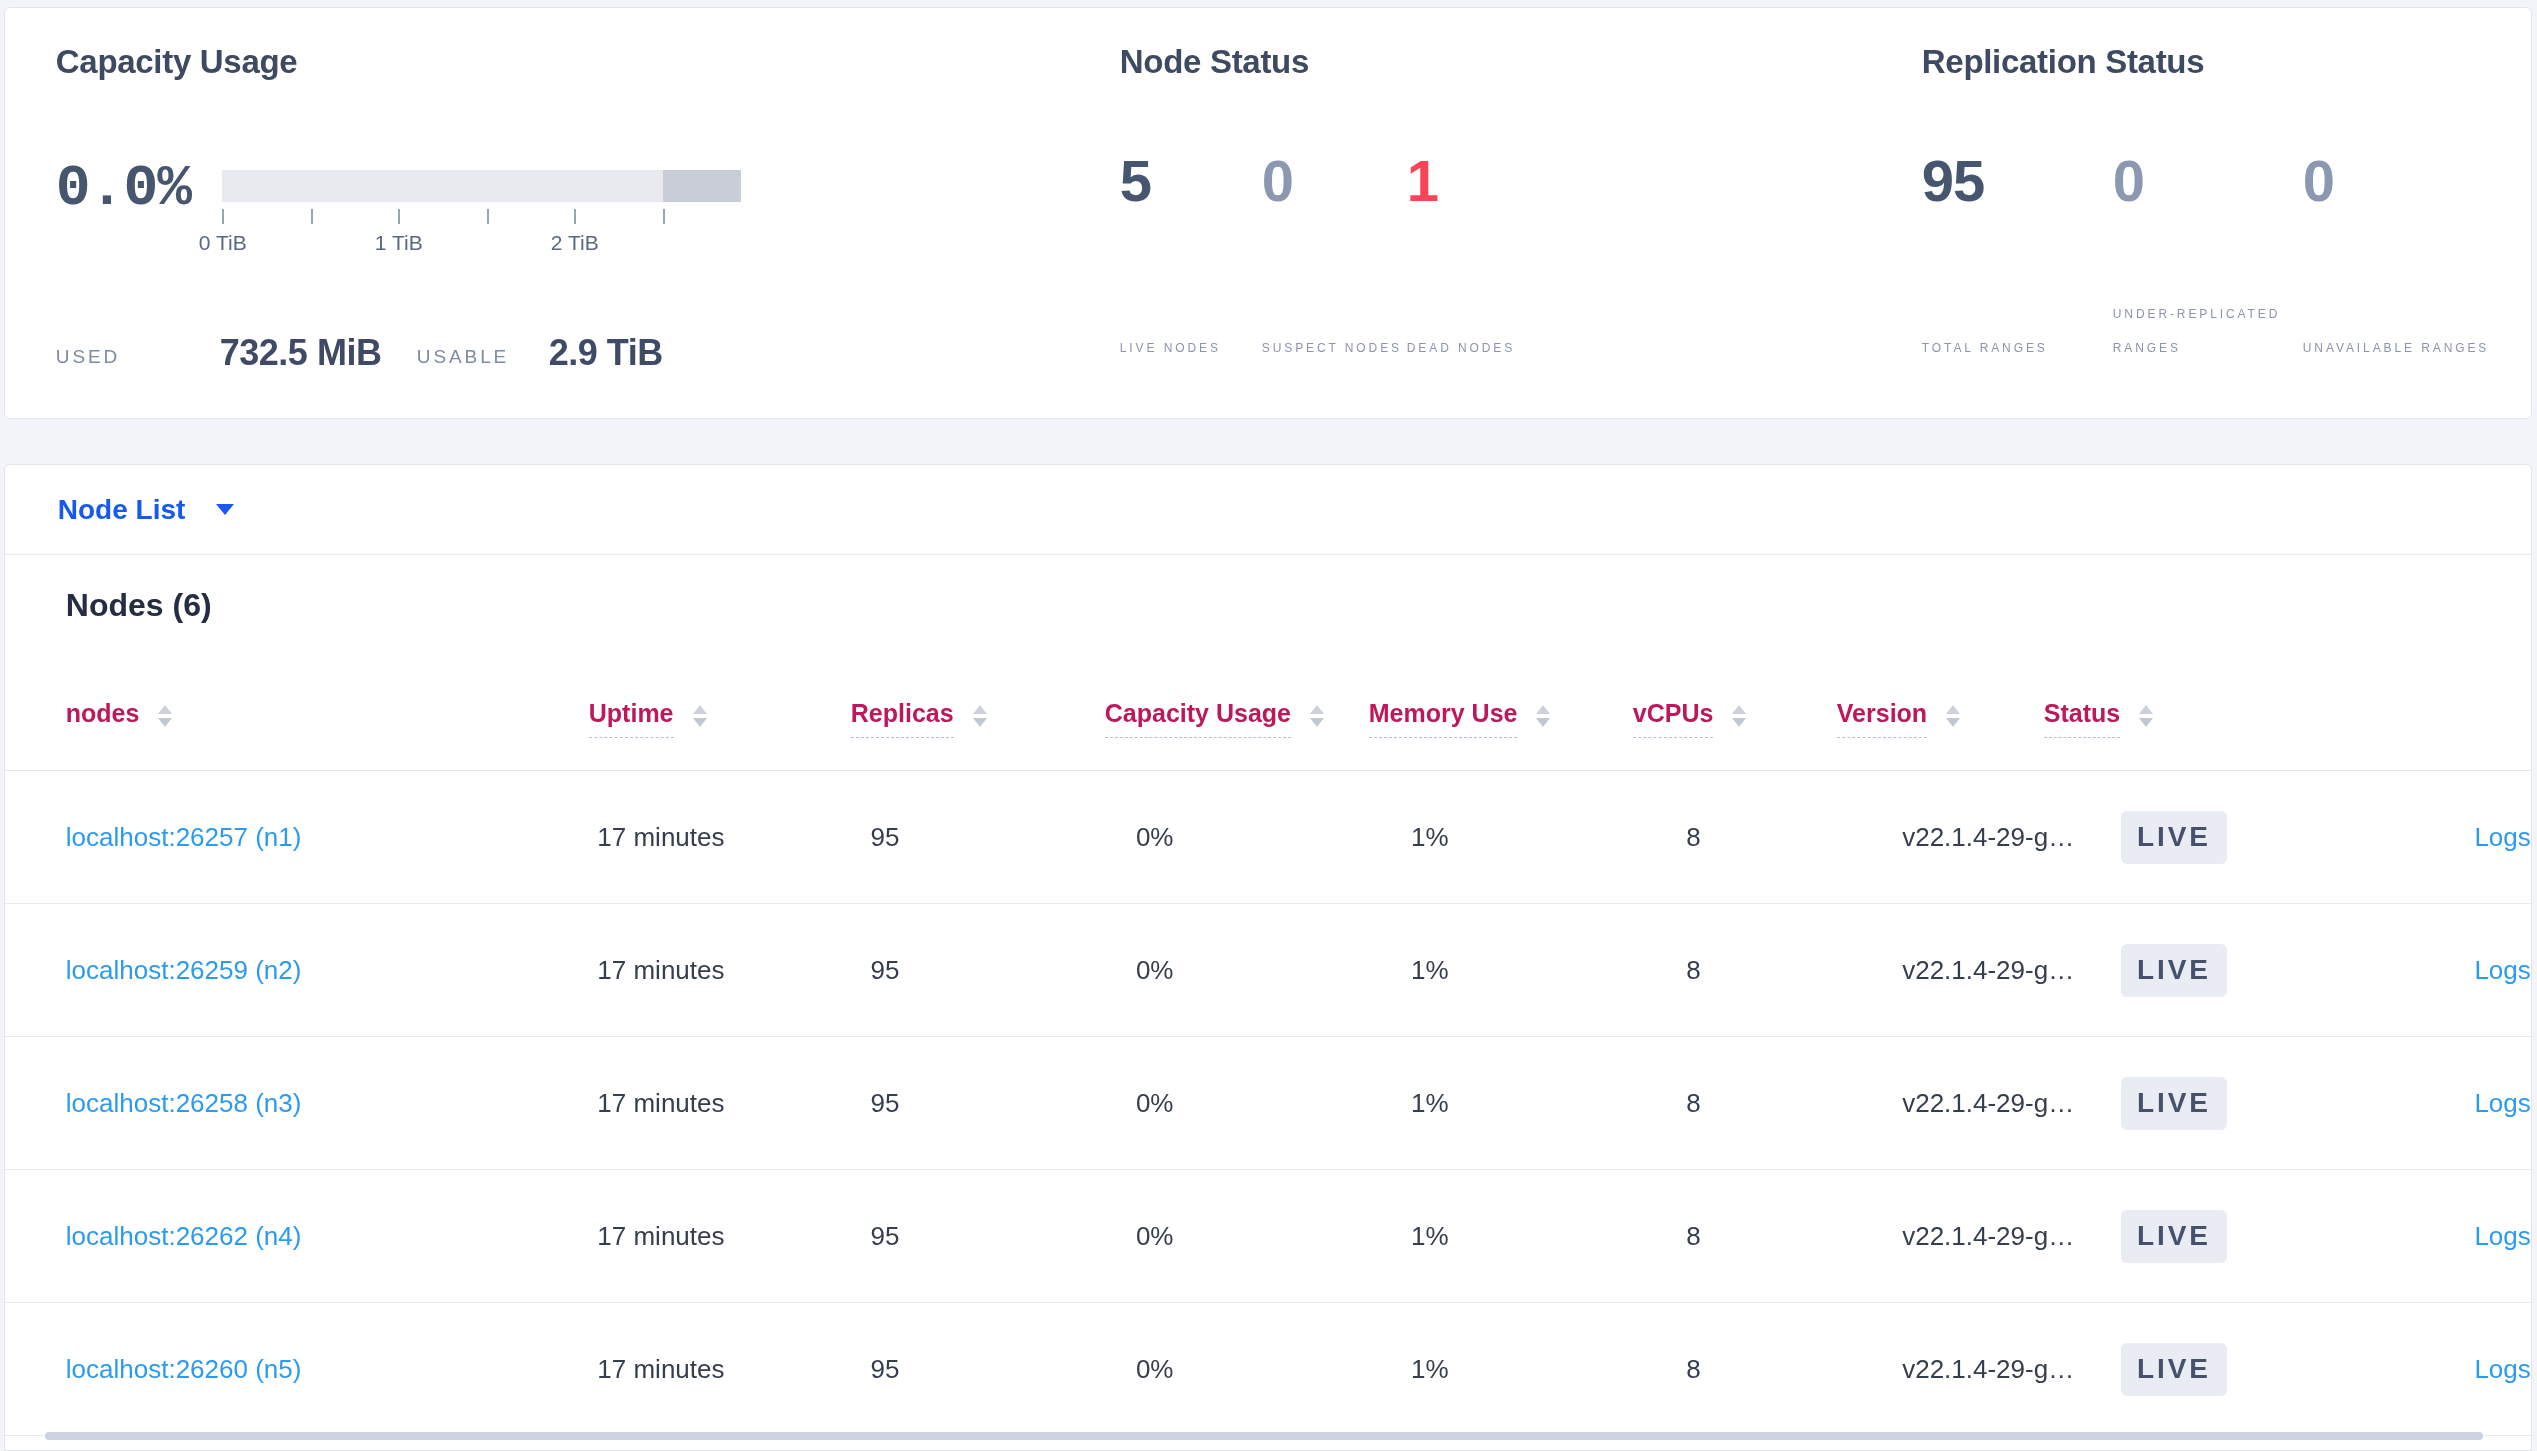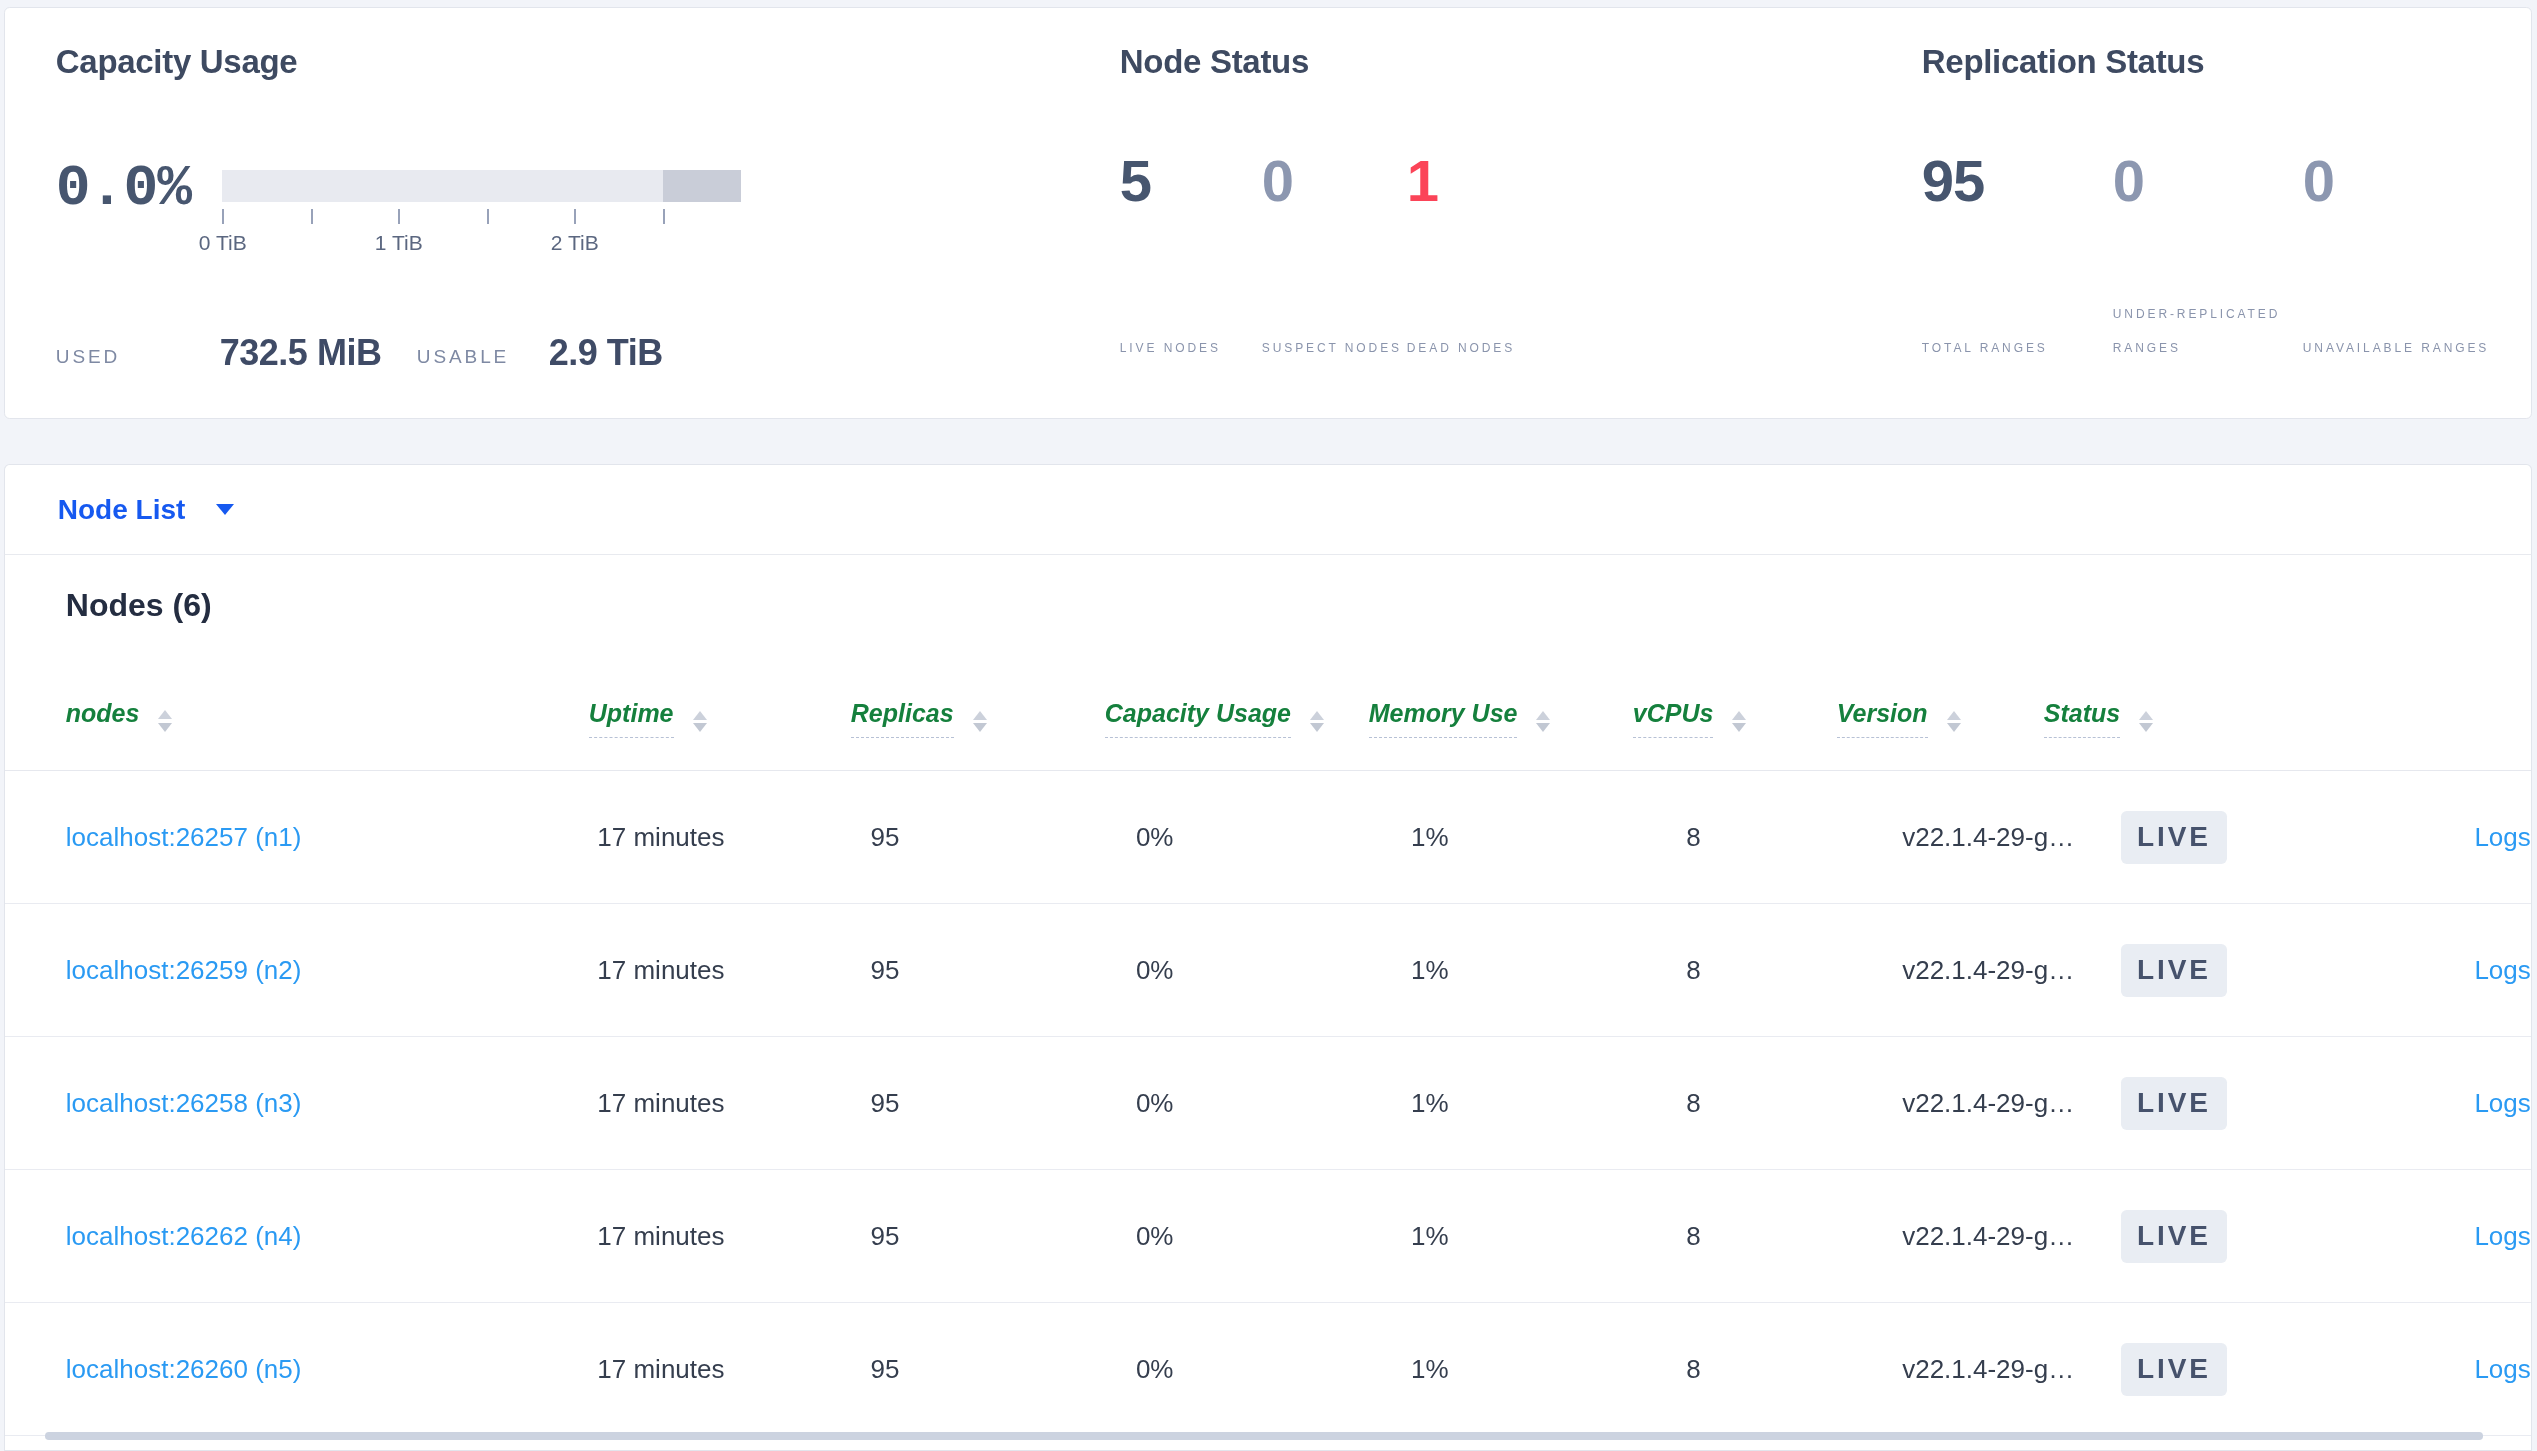--- a/index.html
+++ b/index.html
@@ -88,21 +88,21 @@
   .table-title {
     position:absolute; left:61px; top:32px;
     font-size:32px; font-weight:600; color:#242d41;
   }
 
   .thead {
     position:absolute; left:0; right:0; top:133px; height:83px;
     display:flex; align-items:flex-start; padding:11.4px 0 0 61px;
     border-bottom:1.9px solid #e6e8ee;
   }
-  .th { display:flex; align-items:center; font-size:25px; font-weight:600; color:#15803d;font-style:italic; }
+  .th { display:flex; align-items:flex-start; font-size:25px; font-weight:600; color:#be185d; }
   .th-label { white-space:nowrap; padding-bottom:8.6px; }
   .th-label.dashed { border-bottom:1.9px dashed #b7c1d5; }
   .sort-icon { display:inline-flex; flex-direction:column; gap:3.8px; margin-left:19px; margin-top:5.7px; }
   .tri-up {
     width:0; height:0;
     border-left:7.6px solid transparent; border-right:7.6px solid transparent;
     border-bottom:9.5px solid #ccd1db;
   }
   .tri-down {
     width:0; height:0;

